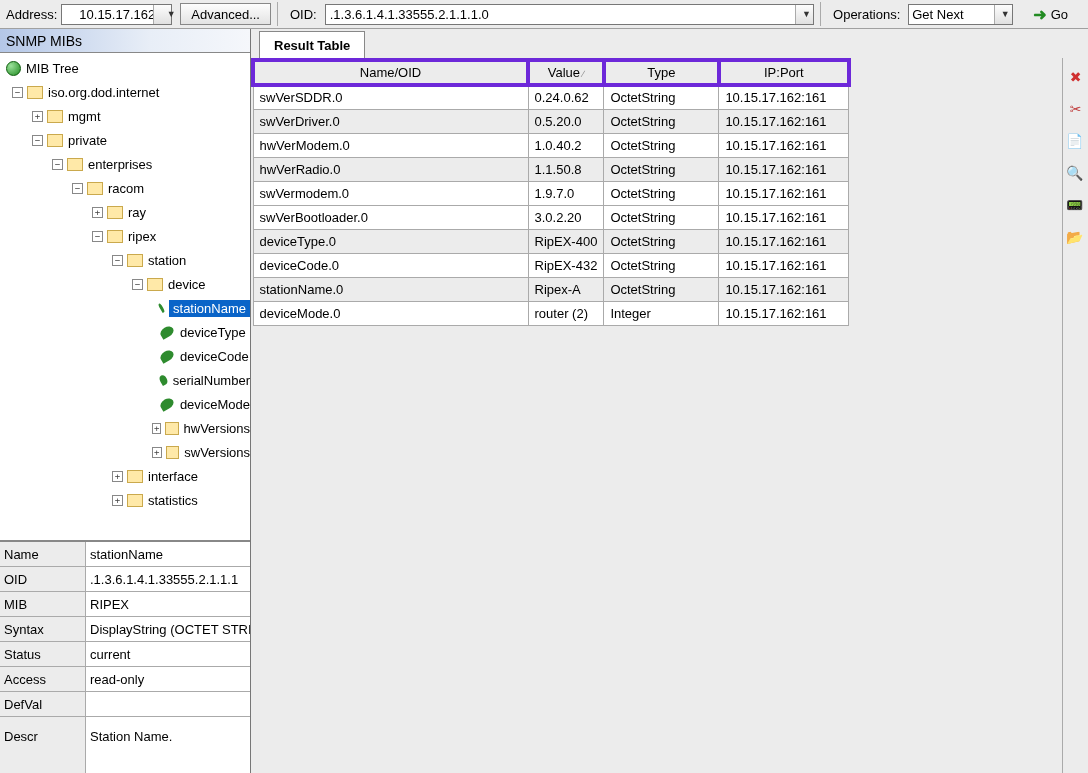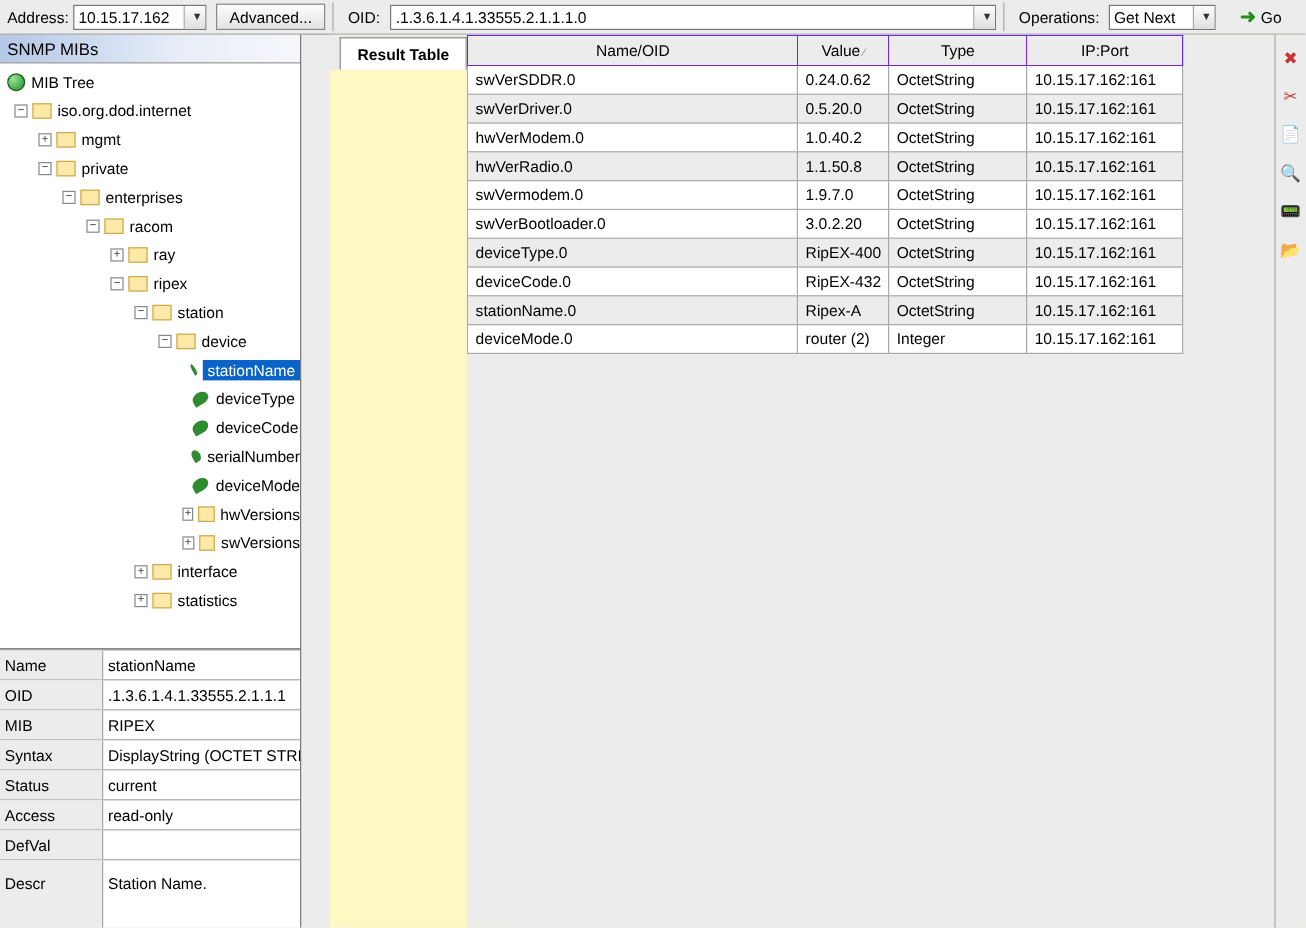--- a/index.html
+++ b/index.html
@@ -22,21 +22,21 @@
 .topbar label { padding: 0 4px 0 6px; }
 .addr-combo {
   width: 111px;
   height: 21px;
   background: #fff;
   border: 1px solid #777;
   display: flex;
   align-items: center;
   position: relative;
 }
-.addr-combo span { padding-left: 3px; }
+.addr-combo span { padding-left: 3px; margin-left: 14px; }
 .addr-combo .drop {
   position: absolute; right: 0; top: 0; bottom: 0; width: 18px;
   display: flex; align-items: center; justify-content: center;
   border-left: 1px solid #aaa;
   background: linear-gradient(#fdfdfd,#e0e0e0);
 }
 .btn {
   height: 22px;
   padding: 0 10px;
   margin-left: 8px;
@@ -59,21 +59,21 @@
   margin-left: 4px;
 }
 .oid-input span { padding-left: 4px; }
 .oid-input .drop {
   position: absolute; right: 0; top: 0; bottom: 0; width: 18px;
   display: flex; align-items: center; justify-content: center;
   border-left: 1px solid #aaa;
   background: linear-gradient(#fdfdfd,#e0e0e0);
 }
 .opsel {
-  width: 89px;
+  width: 105px;
   height: 21px;
   background: #fff;
   border: 1px solid #777;
   display: flex; align-items: center;
   position: relative;
   margin-left: 4px;
 }
 .opsel span { padding-left: 3px; }
 .opsel .drop {
   position: absolute; right: 0; top: 0; bottom: 0; width: 18px;
@@ -182,22 +182,22 @@
   display: flex; align-items: center;
   white-space: nowrap;
   overflow: hidden;
 }
 .drow.tall { min-height: 56px; }
 .drow.tall .dkey, .drow.tall .dval { align-items: flex-start; padding-top: 12px; }
 
 .right-pane {
   flex: 1;
   display: flex;
-  background: #fef9c3;
-  margin-left: 24px;
+  flex-direction: column;
+  background: #0f766e;
 }
 .tabbar {
   height: 29px;
   background: #ececec;
   display: flex;
   align-items: flex-end;
   padding-left: 8px;
 }
 .tab {
   height: 27px;
@@ -214,21 +214,21 @@
   display: flex;
 }
 .tbl {
   flex: 1;
   background: #ececec;
   border: 1px solid #888;
   border-collapse: collapse;
 }
 .tbl thead th {
   background: #ececec;
-  border: 1px solid #6d28d9;
+  border: 4px solid #6d28d9;
   font-weight: normal;
   height: 25px;
   text-align: center;
   position: sticky; top: 0;
 }
 .tbl thead th.val { font-style: normal; }
 .tbl thead th.val::after { content: " ∕"; color: #888; font-size: 9px; }
 .tbl tbody tr { height: 24px; }
 .tbl tbody tr.even { background: #ececec; }
 .tbl tbody tr.odd { background: #fff; }

